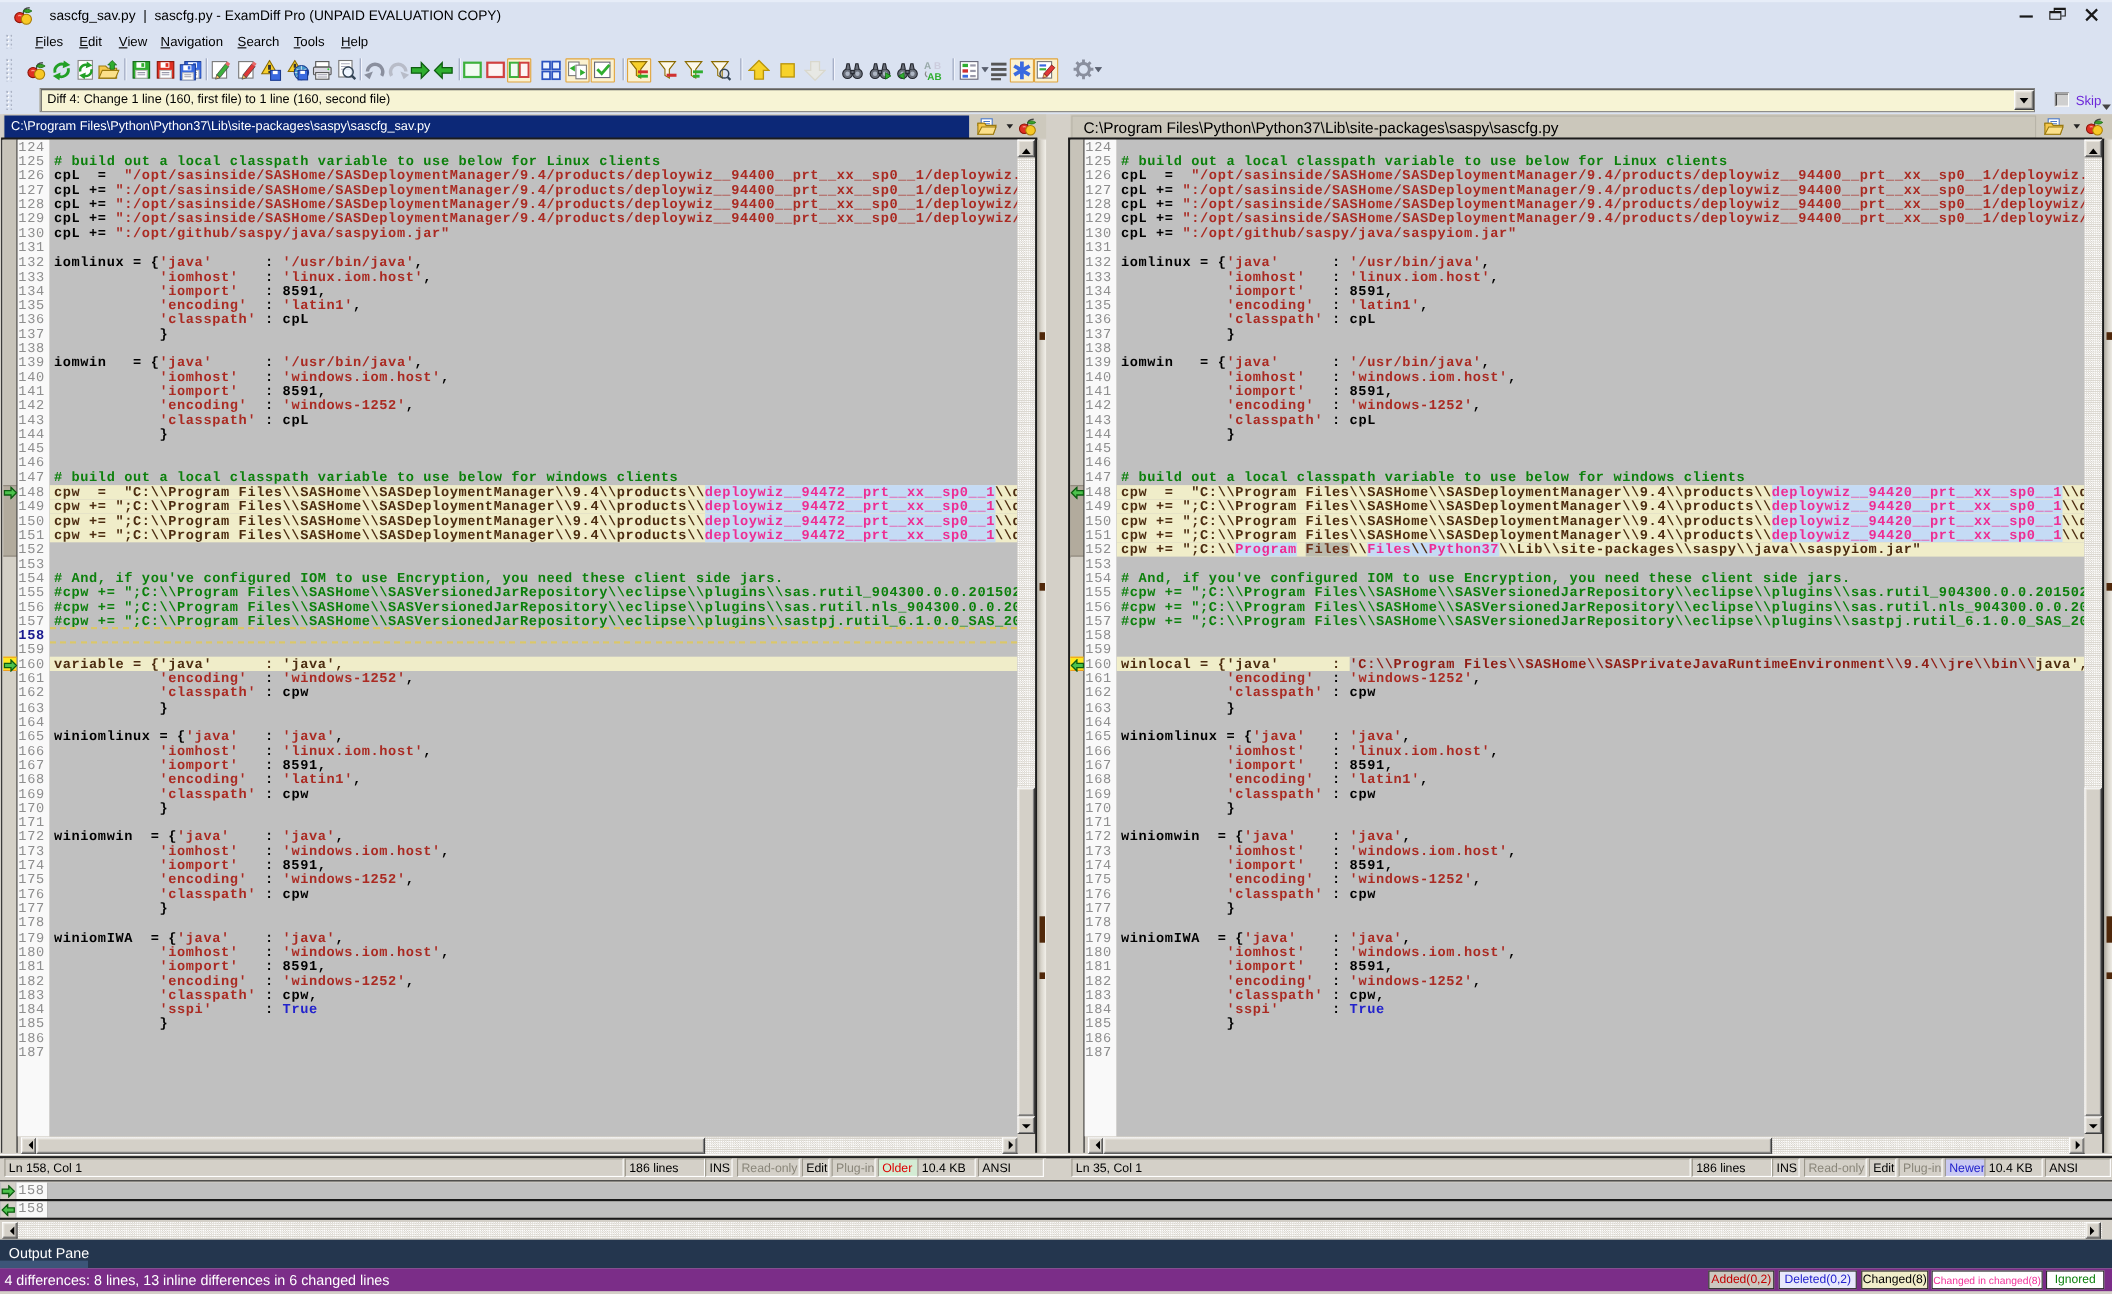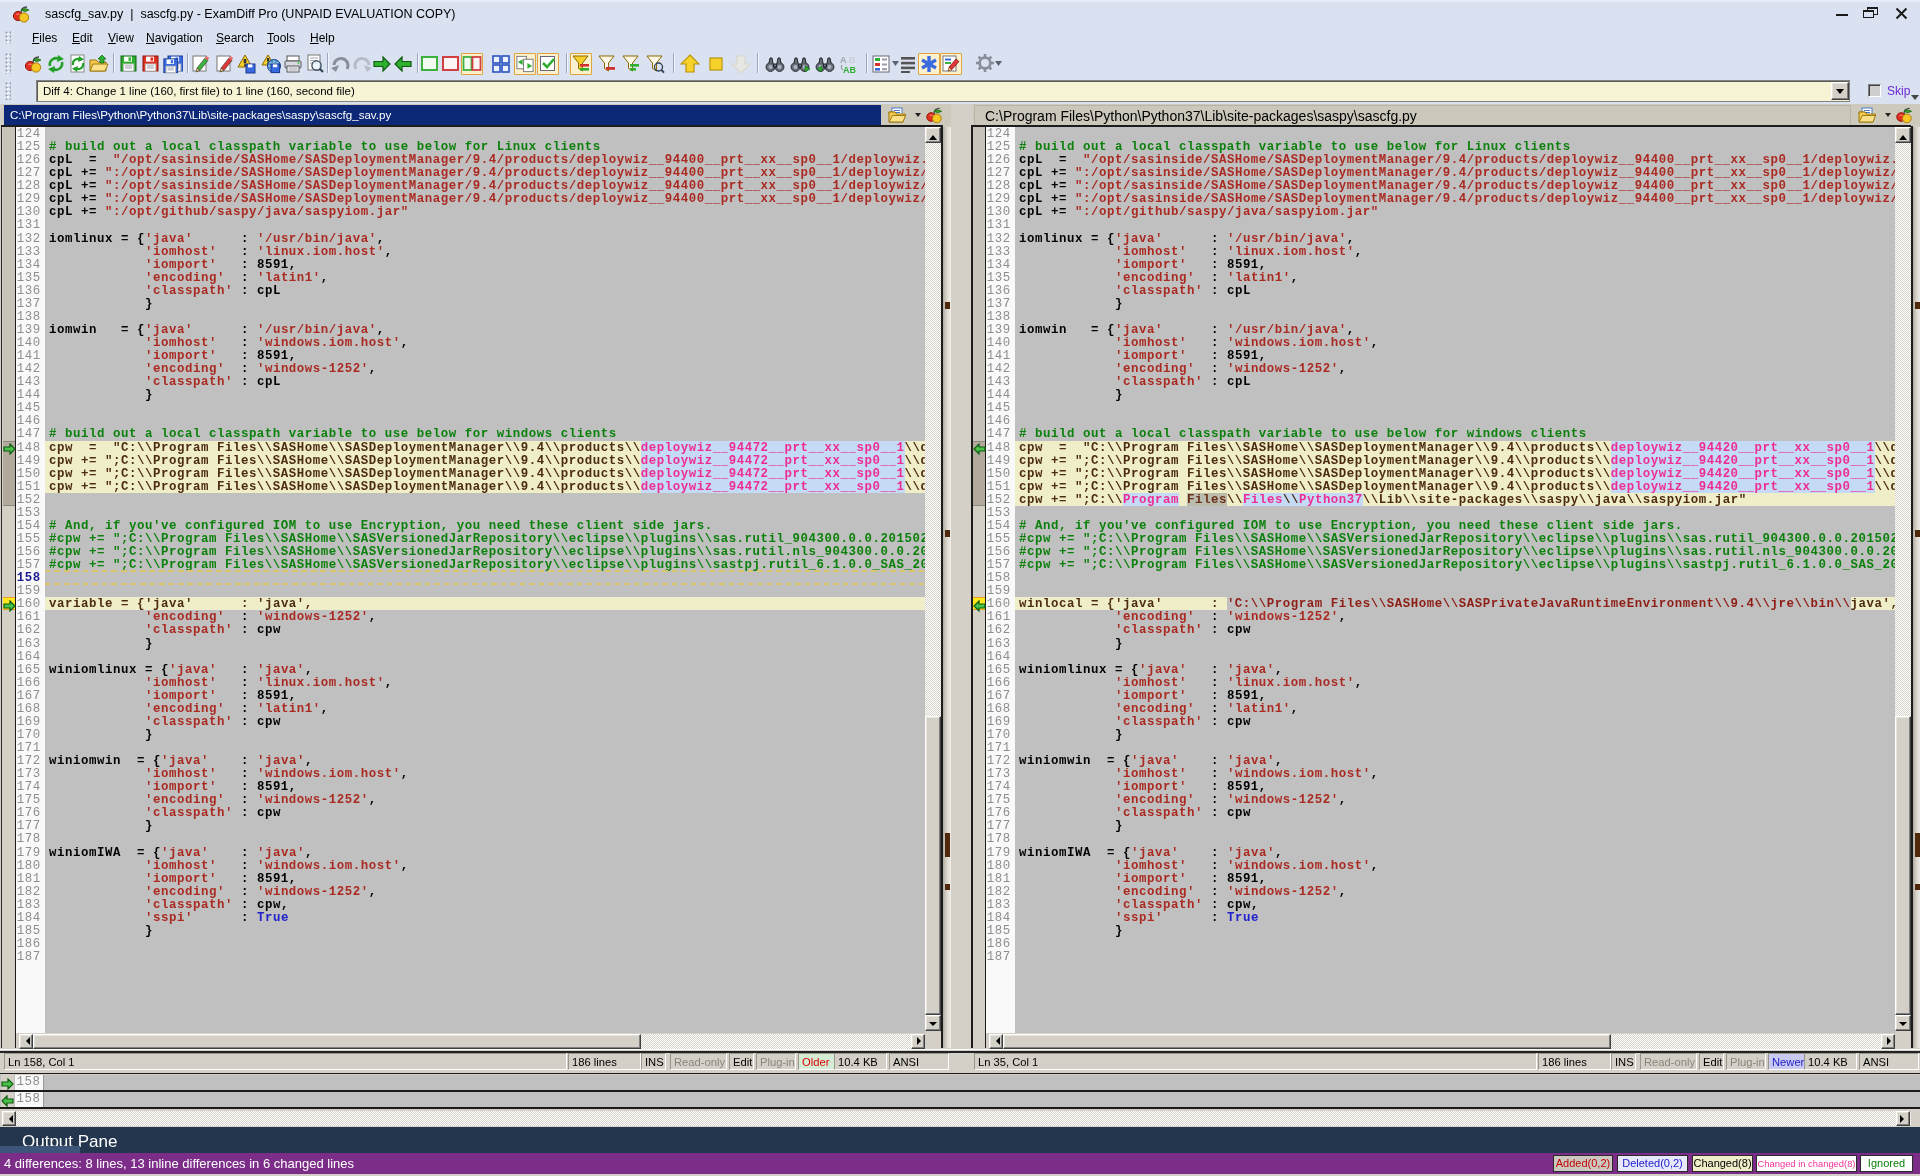--- a/index.html
+++ b/index.html
@@ -805,21 +805,21 @@
 <div class="num" style="left:16.5px;top:1092.0px;">158</div>
 <div class="abs" style="left:0;top:1090px;width:1920px;height:1.5px;background:#1a1a1a"></div>
 <div class="abs" style="left:0;top:1107px;width:1920px;height:1.5px;background:#1a1a1a"></div>
 <div class="abs" style="left:0;top:1108.5px;width:1920px;height:18px;background:#d4d0c8"></div>
 <div class="abs dith" style="left:2px;top:1110.5px;width:1909px;height:15px;"></div>
 <div class="abs btn3" style="left:2px;top:1110.5px;width:14px;height:15px;"></div>
 <div class="tri" style="left:5px;top:1114.5px;border:4px solid transparent;border-right:4.5px solid #000"></div>
 <div class="abs btn3" style="left:1896px;top:1110.5px;width:14px;height:15px;"></div>
 <div class="tri" style="left:1900px;top:1114.5px;border:4px solid transparent;border-left:4.5px solid #000"></div>
 <div class="abs" style="left:0;top:1126.5px;width:1920px;height:26px;background:#24364e"></div>
-<div class="abs" style="left:22px;top:1132px;font-size:17px;color:#fff">Output Pane</div>
+<div class="abs" style="left:8px;top:1132px;font-size:13px;color:#fff">Output Pane</div>
 <div class="abs" style="left:0;top:1145.5px;width:80px;height:7px;background:#3c5578"></div>
 <div class="abs" style="left:0;top:1152.5px;width:1920px;height:21px;background:#7b2d88"></div>
 <div class="abs" style="left:4px;top:1156px;font-size:13px;color:#fff">4 differences: 8 lines, 13 inline differences in 6 changed lines</div>
 <div class="abs" style="left:1553px;top:1155px;width:60px;height:17px;background:#ccc8c0;border:1px solid #2a2a2a;font-size:11.0px;line-height:15px;text-align:center;color:#c00000;white-space:nowrap;overflow:hidden">Added(0,2)</div>
 <div class="abs" style="left:1617px;top:1155px;width:71px;height:17px;background:#e8e8fc;border:1px solid #2a2a2a;font-size:11.0px;line-height:15px;text-align:center;color:#2222cc;white-space:nowrap;overflow:hidden">Deleted(0,2)</div>
 <div class="abs" style="left:1692px;top:1155px;width:61px;height:17px;background:#f0edc9;border:1px solid #2a2a2a;font-size:11.0px;line-height:15px;text-align:center;color:#000;white-space:nowrap;overflow:hidden">Changed(8)</div>
 <div class="abs" style="left:1756px;top:1155px;width:101px;height:17px;background:#fff;border:1px solid #2a2a2a;font-size:9.4px;line-height:15px;text-align:center;color:#f0329a;white-space:nowrap;overflow:hidden">Changed in changed(8)</div>
 <div class="abs" style="left:1860px;top:1155px;width:53px;height:17px;background:#fff;border:1px solid #2a2a2a;font-size:11.0px;line-height:15px;text-align:center;color:#0c800c;white-space:nowrap;overflow:hidden">Ignored</div>
 <div class="abs" style="left:0;top:1173.5px;width:1920px;height:2.5px;background:#d4d0c8"></div>
 </body></html>

